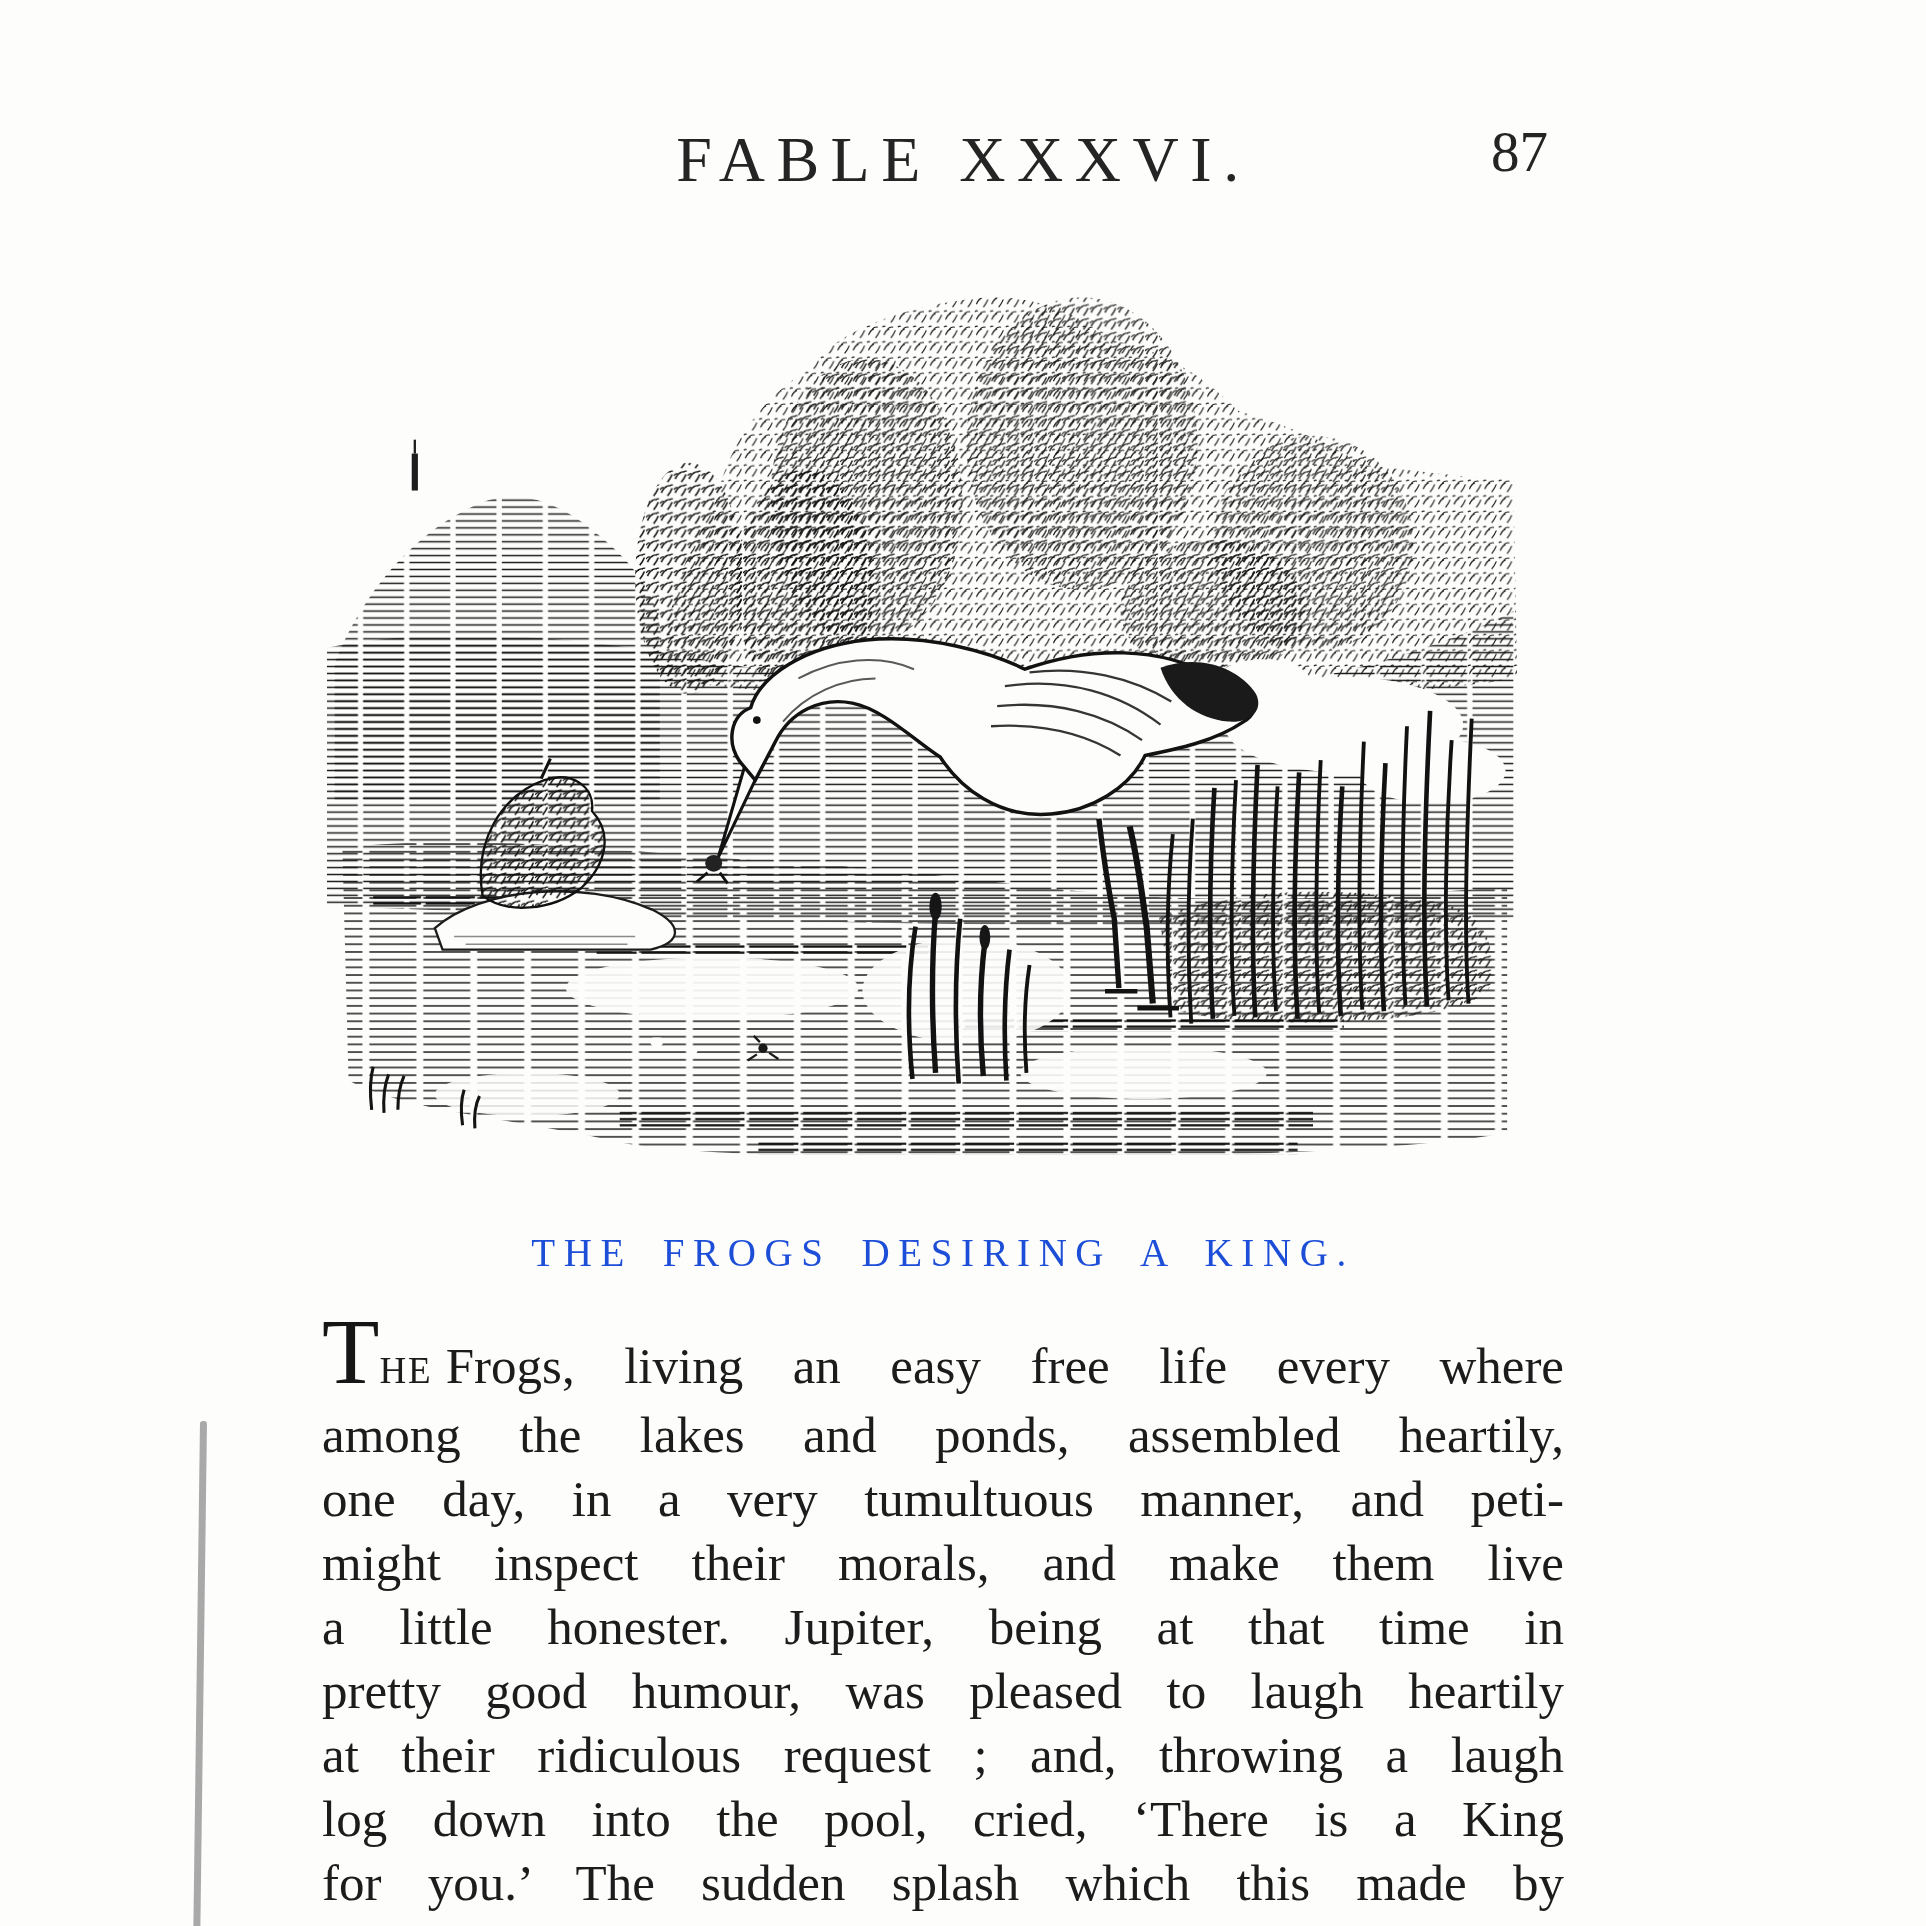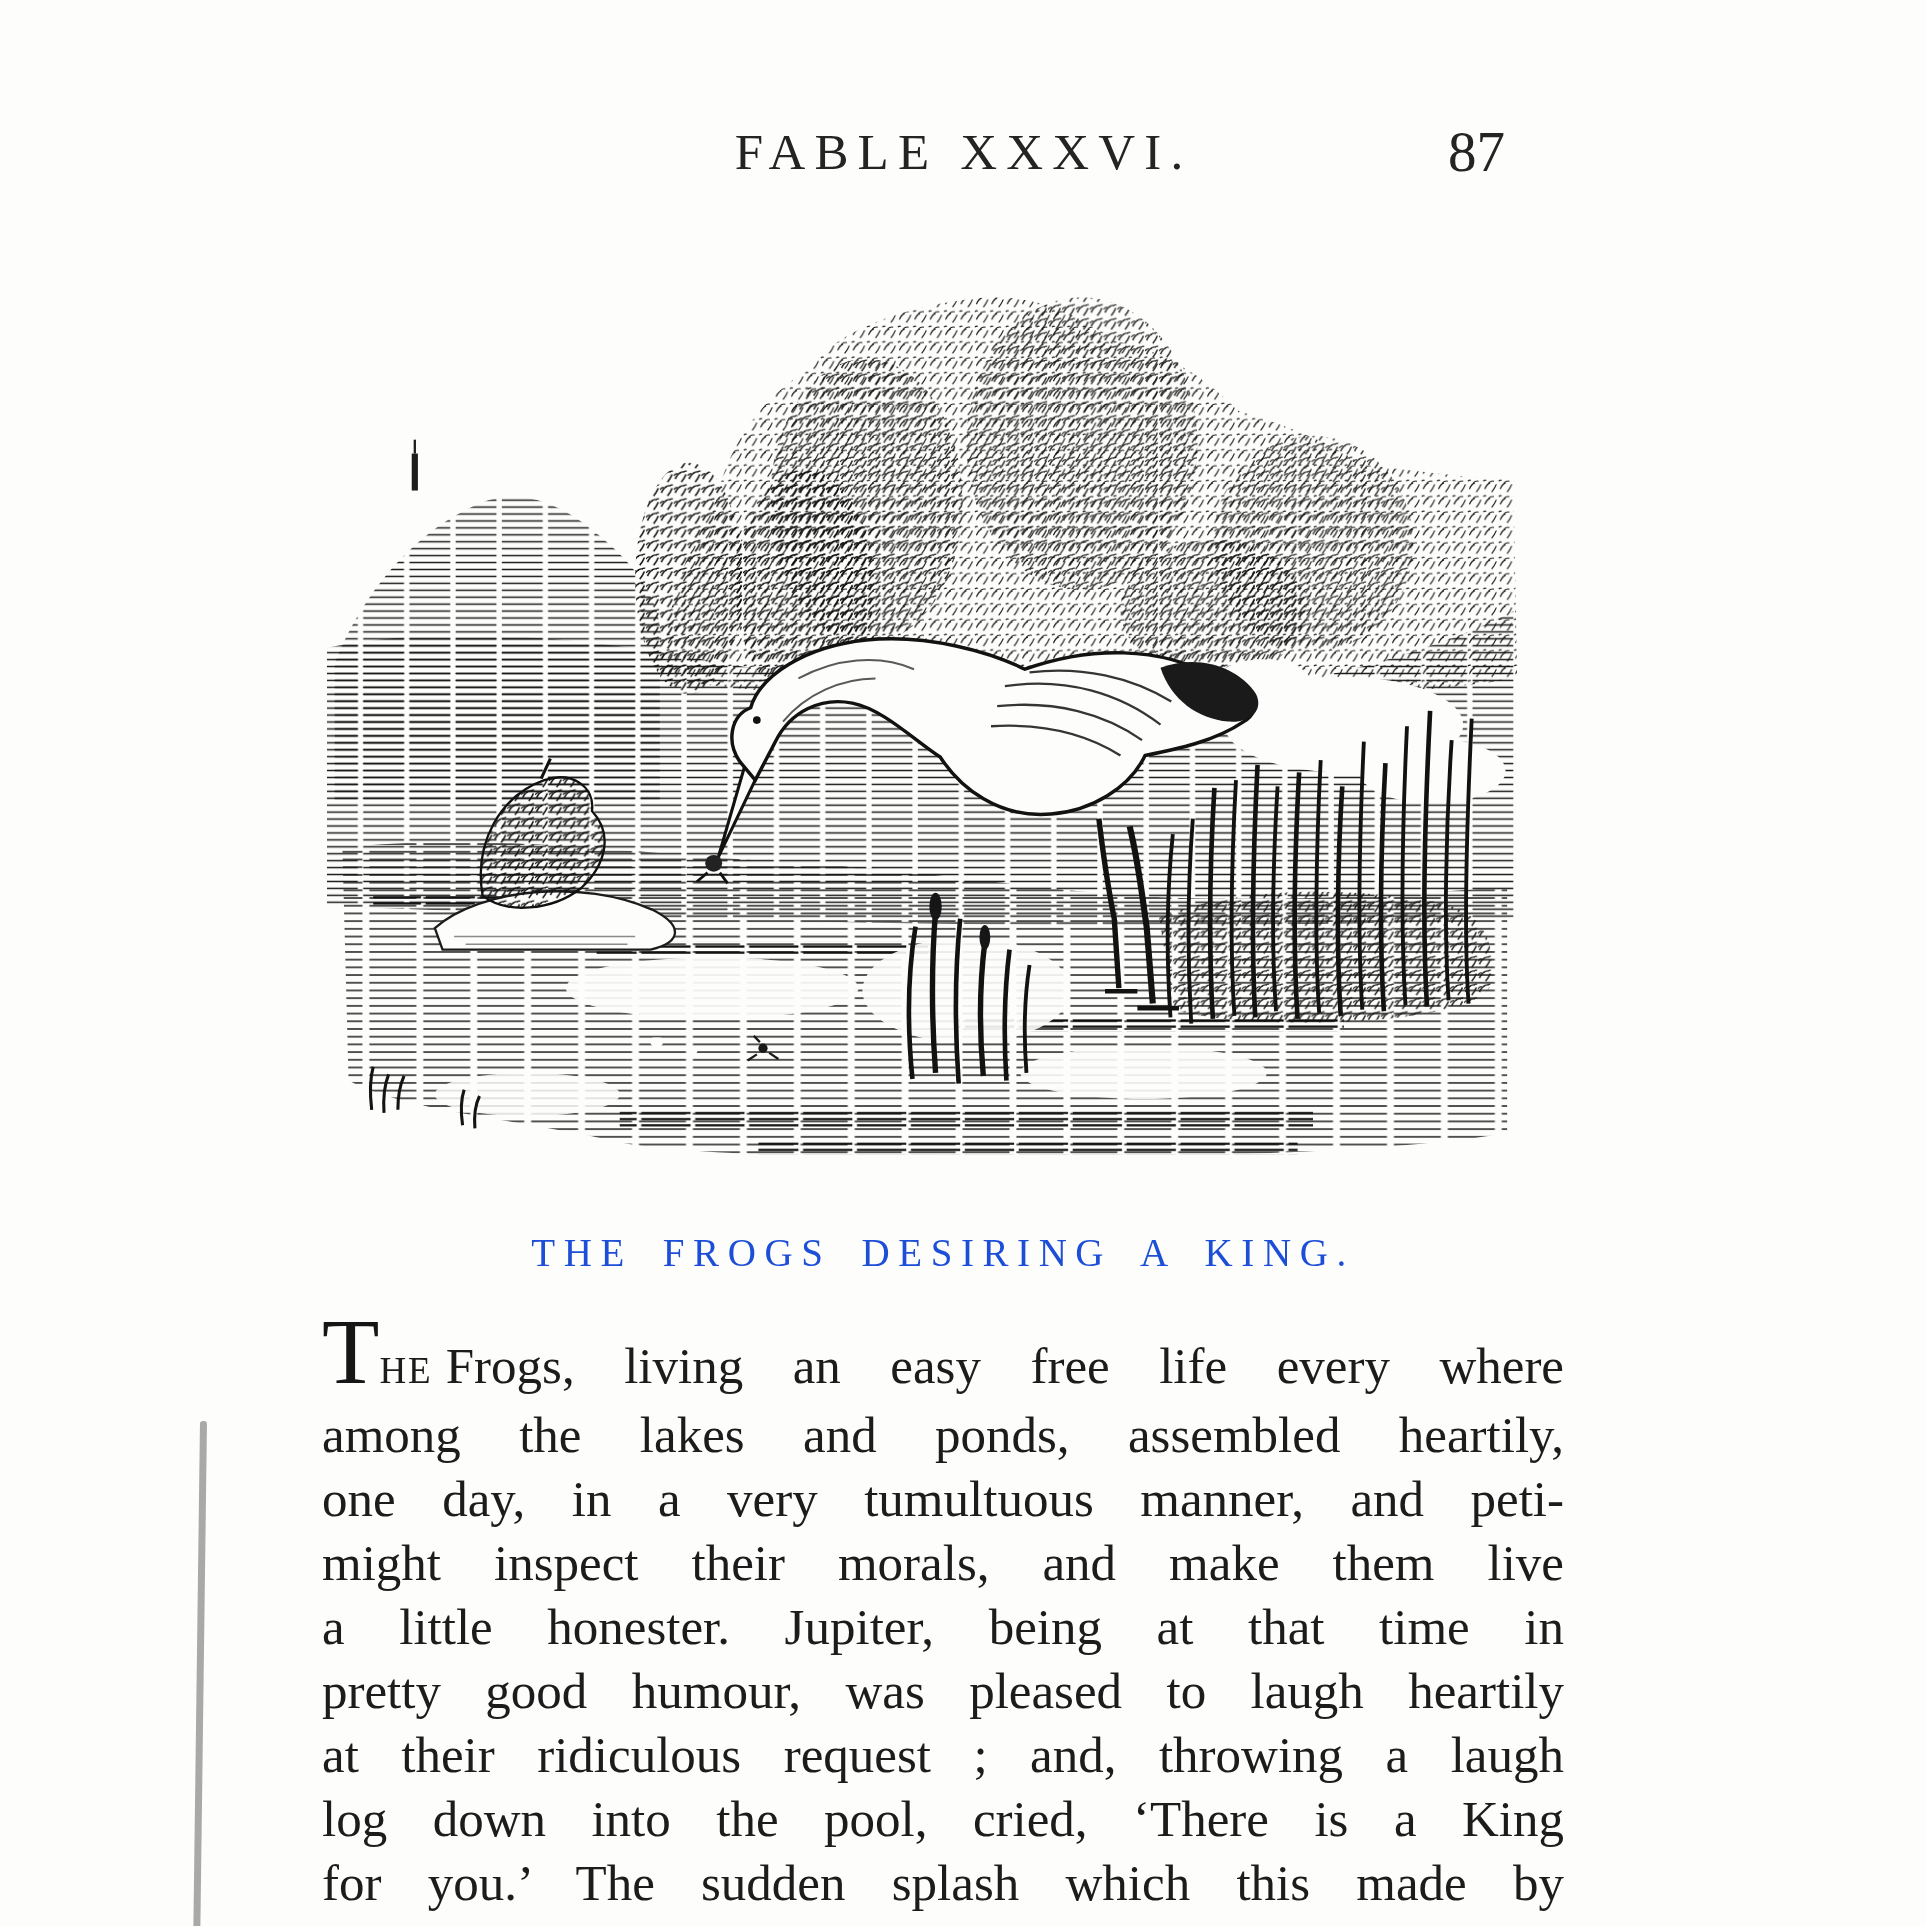--- a/index.html
+++ b/index.html
@@ -2,24 +2,24 @@
 <html style="font-size:6.2px"><head>
 <meta charset="utf-8">
 <style>
   html,body{margin:0;padding:0;background:#d9d9d9;}
   .page{
     position:relative;width:1965px;height:2542px;background:#fdfdfc;overflow:hidden;
     font-family:"Liberation Serif","DejaVu Serif",serif;color:#1c1c1c;
   }
   .running-header-title{
     position:absolute;top:123px;left:501px;width:925px;text-align:center;
-    font-size:51px;letter-spacing:0.18em;white-space:nowrap;color:#242424;
+    font-size:64px;letter-spacing:0.18em;white-space:nowrap;color:#242424;
   }
   .page-number{
-    position:absolute;top:119px;left:1448px;width:143px;text-align:left;
+    position:absolute;top:119px;left:1448px;width:143px;text-align:center;
     font-size:57px;color:#242424;
   }
   .illustration{
     position:absolute;left:327px;top:247px;width:1194px;height:940px;
   }
   .illustration svg{width:100%;height:100%;display:block;}
   .caption{
     position:absolute;top:1230px;left:322px;width:1242px;text-align:center;
     font-size:39px;letter-spacing:0.22em;word-spacing:0.30em;white-space:nowrap;color:#1d4ed8;
   }

